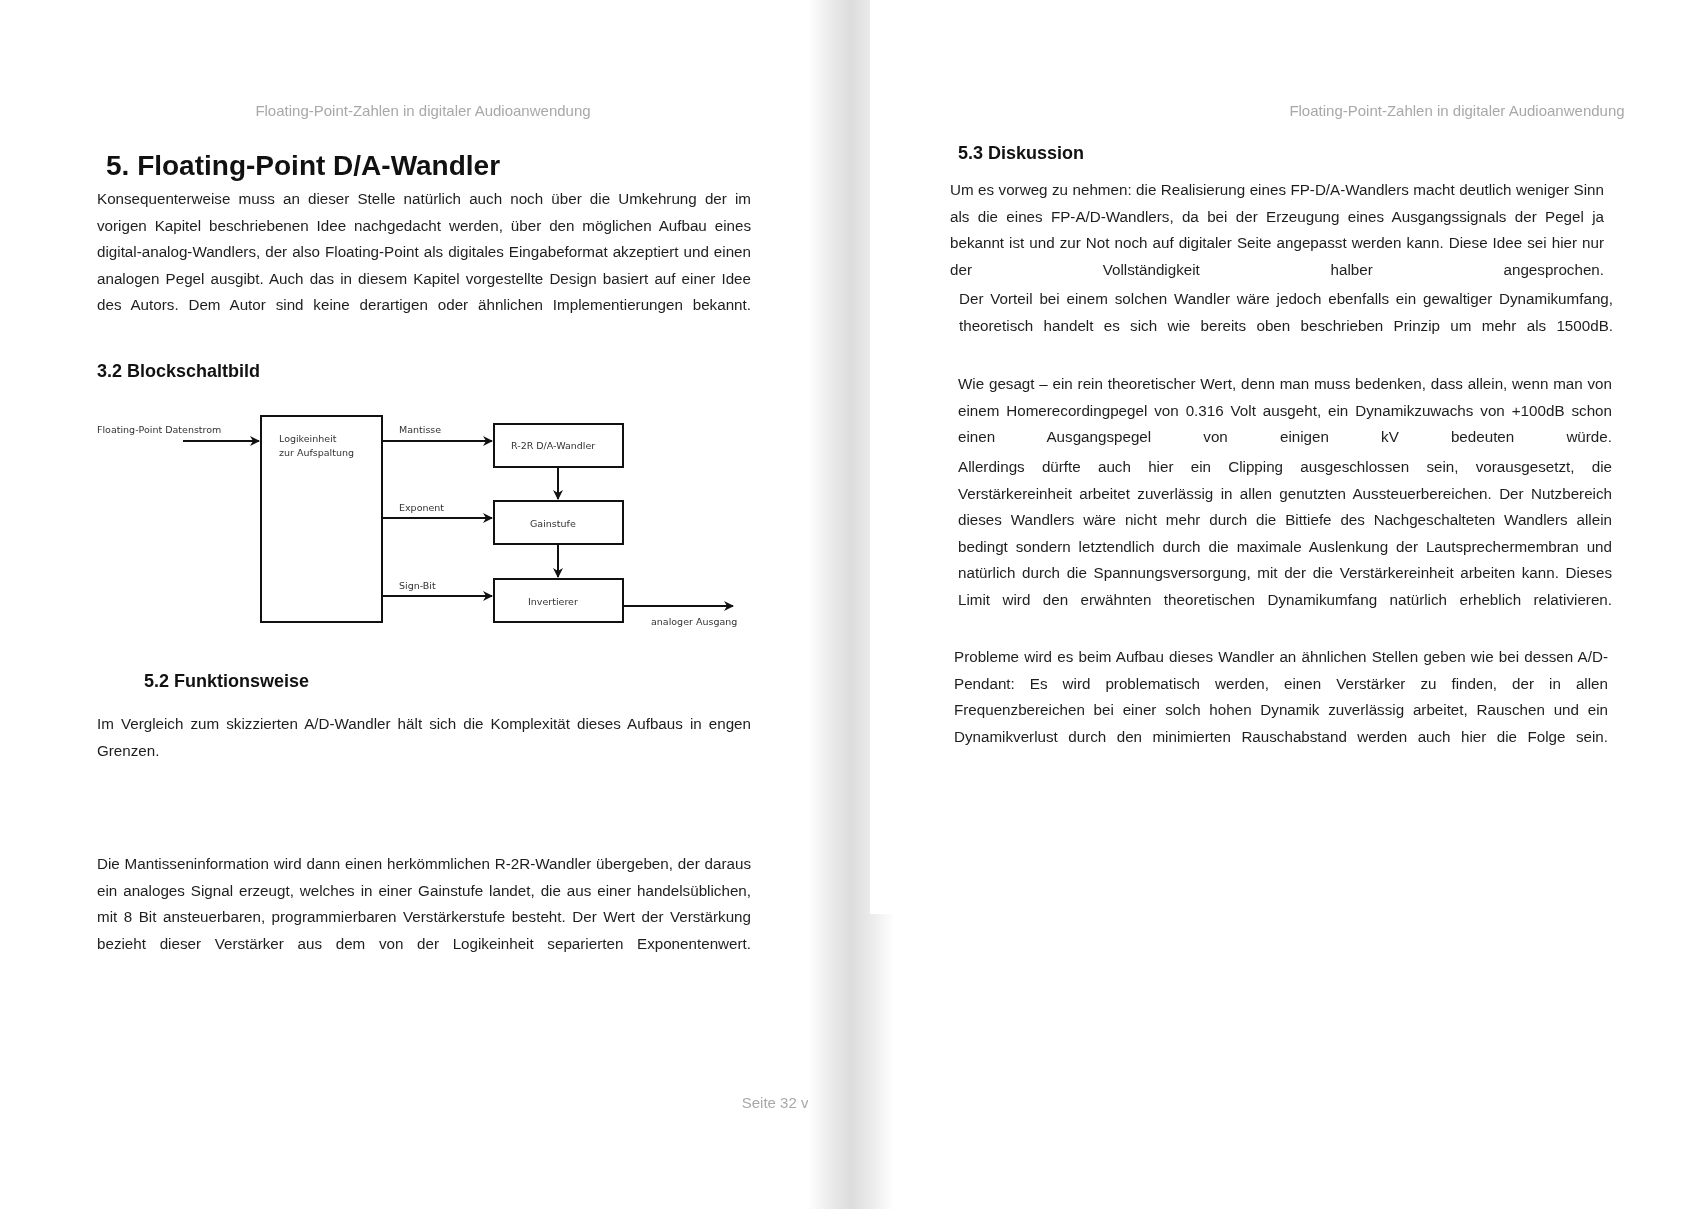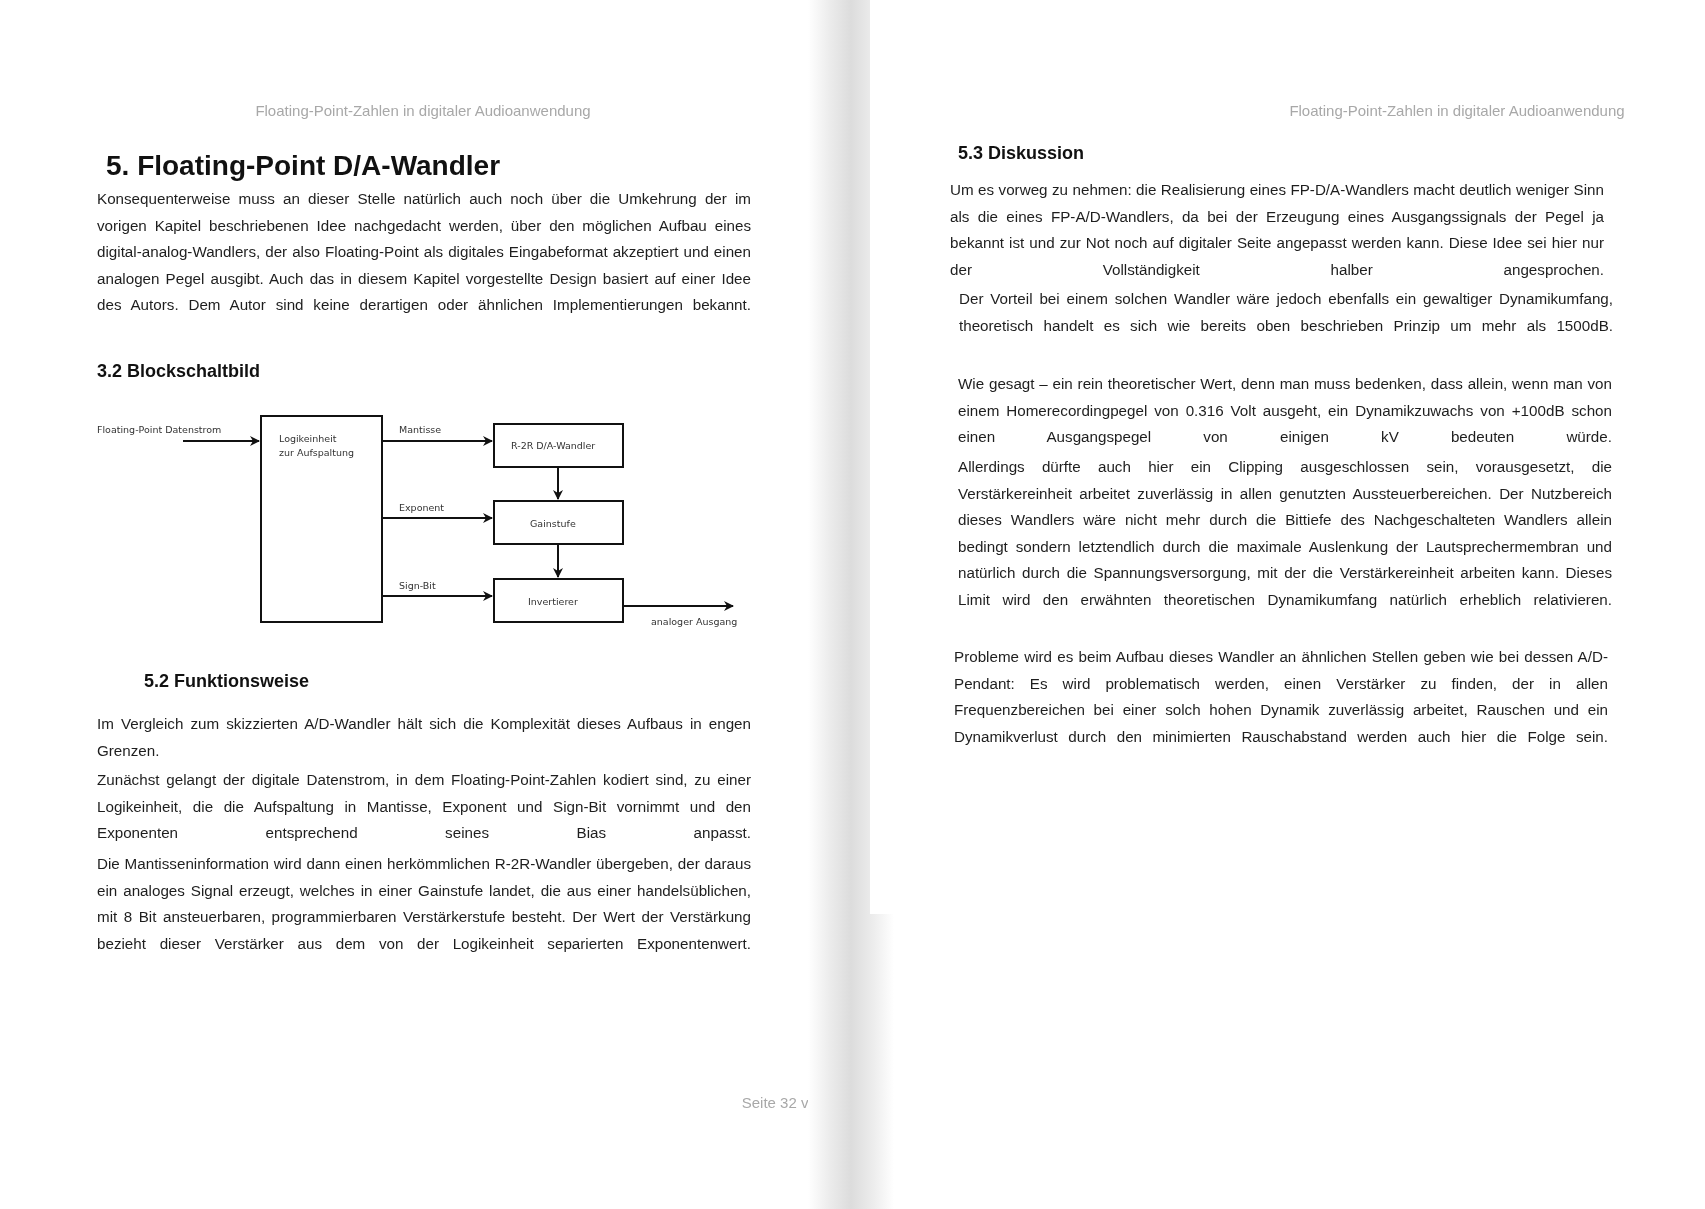--- a/index.html
+++ b/index.html
@@ -87,21 +87,20 @@
     <text x="399" y="589">Sign-Bit</text>
     <text x="511" y="449">R-2R D/A-Wandler</text>
     <text x="530" y="527">Gainstufe</text>
     <text x="528" y="605">Invertierer</text>
     <text x="651" y="625">analoger Ausgang</text>
   </svg>
 
   <h2 style="left:97px; top:668px;margin-left:47px;">5.2 Funktionsweise</h2>
 
   <p class="para" style="left:97px; top:711px;">Im Vergleich zum skizzierten A/D-Wandler hält sich die Komplexität dieses Aufbaus in engen Grenzen.</p>
-  <p class="para" style="left:97px; top:767px;">Zunächst gelangt der digitale Datenstrom, in dem Floating-Point-Zahlen kodiert sind, zu einer Logikeinheit, die die Aufspaltung in Mantisse, Exponent und Sign-Bit vornimmt und den Exponenten entsprechend seines Bias anpasst.</p>
   <p class="para" style="left:97px; top:851px;">Die Mantisseninformation wird dann einen herkömmlichen R-2R-Wandler übergeben, der daraus ein analoges Signal erzeugt, welches in einer Gainstufe landet, die aus einer handelsüblichen, mit 8 Bit ansteuerbaren, programmierbaren Verstärkerstufe besteht. Der Wert der Verstärkung bezieht dieser Verstärker aus dem von der Logikeinheit separierten Exponentenwert.</p>
 
   <div class="footer">Seite 32 von 38</div>
 </div>
 
 <div class="gutter"></div>
 
 <div class="page" id="page-right">
   <div class="running-header">Floating-Point-Zahlen in digitaler Audioanwendung</div>
 

